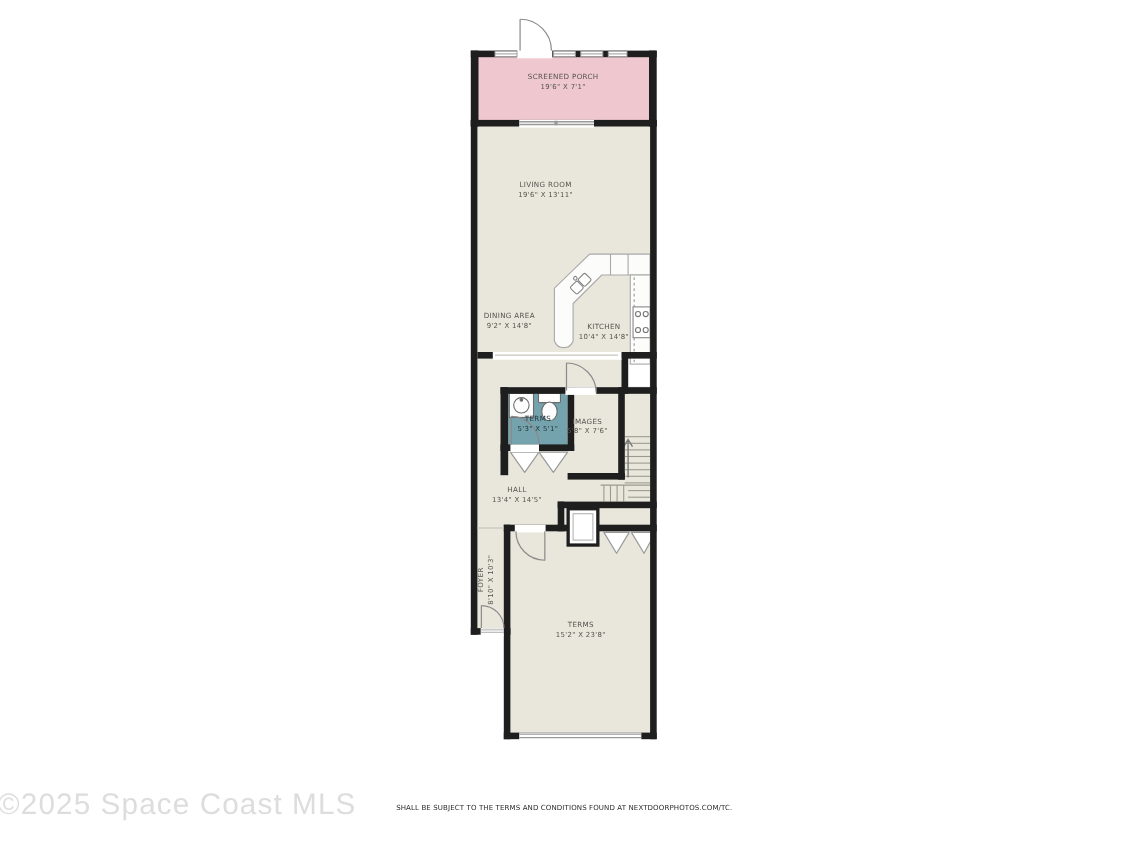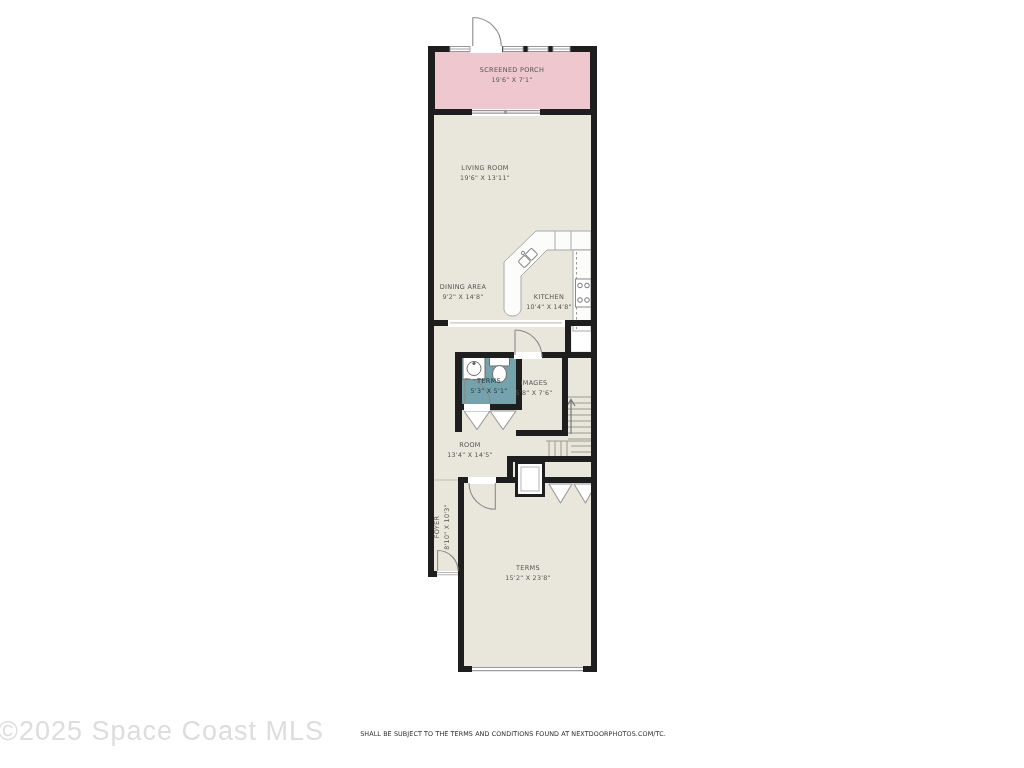--- a/index.html
+++ b/index.html
@@ -159,42 +159,42 @@
   <g>
     <rect x="516.5" y="462.5" width="27" height="33" fill="#fff" stroke="#1e1e1e" stroke-width="3"></rect>
     <rect x="521" y="467" width="18" height="24" fill="none" stroke="#b5b5b5" stroke-width="1"></rect>
   </g>
 </svg>
 
 <div class="rlabel" style="left:512px;top:66px">
   <div class="rname">SCREENED PORCH</div>
   <div class="rdims">19'6" X 7'1"</div>
 </div>
-<div class="rlabel" style="left:485px;top:164px">
+<div class="rlabel" style="left:496px;top:164px">
   <div class="rname">LIVING ROOM</div>
   <div class="rdims">19'6" X 13'11"</div>
 </div>
 <div class="rlabel" style="left:463px;top:283px">
   <div class="rname">DINING AREA</div>
   <div class="rdims">9'2" X 14'8"</div>
 </div>
 <div class="rlabel" style="left:549px;top:293px">
   <div class="rname">KITCHEN</div>
   <div class="rdims">10'4" X 14'8"</div>
 </div>
 <div class="rlabel on-teal" style="left:489px;top:377px">
   <div class="rname">TERMS</div>
   <div class="rdims">5'3" X 5'1"</div>
 </div>
 <div class="rlabel" style="left:534px;top:379px">
   <div class="rname">IMAGES</div>
   <div class="rdims">5'8" X 7'6"</div>
 </div>
 <div class="rlabel" style="left:470px;top:441px">
-  <div class="rname">ROOM</div>
+  <div class="rname">HALL</div>
   <div class="rdims">13'4" X 14'5"</div>
 </div>
 <div class="rlabel rot" style="left:442px;top:527px">
   <div class="rname">FOYER</div>
   <div class="rdims">8'10" X 10'3"</div>
 </div>
 <div class="rlabel" style="left:528px;top:564px">
   <div class="rname">TERMS</div>
   <div class="rdims">15'2" X 23'8"</div>
 </div>

